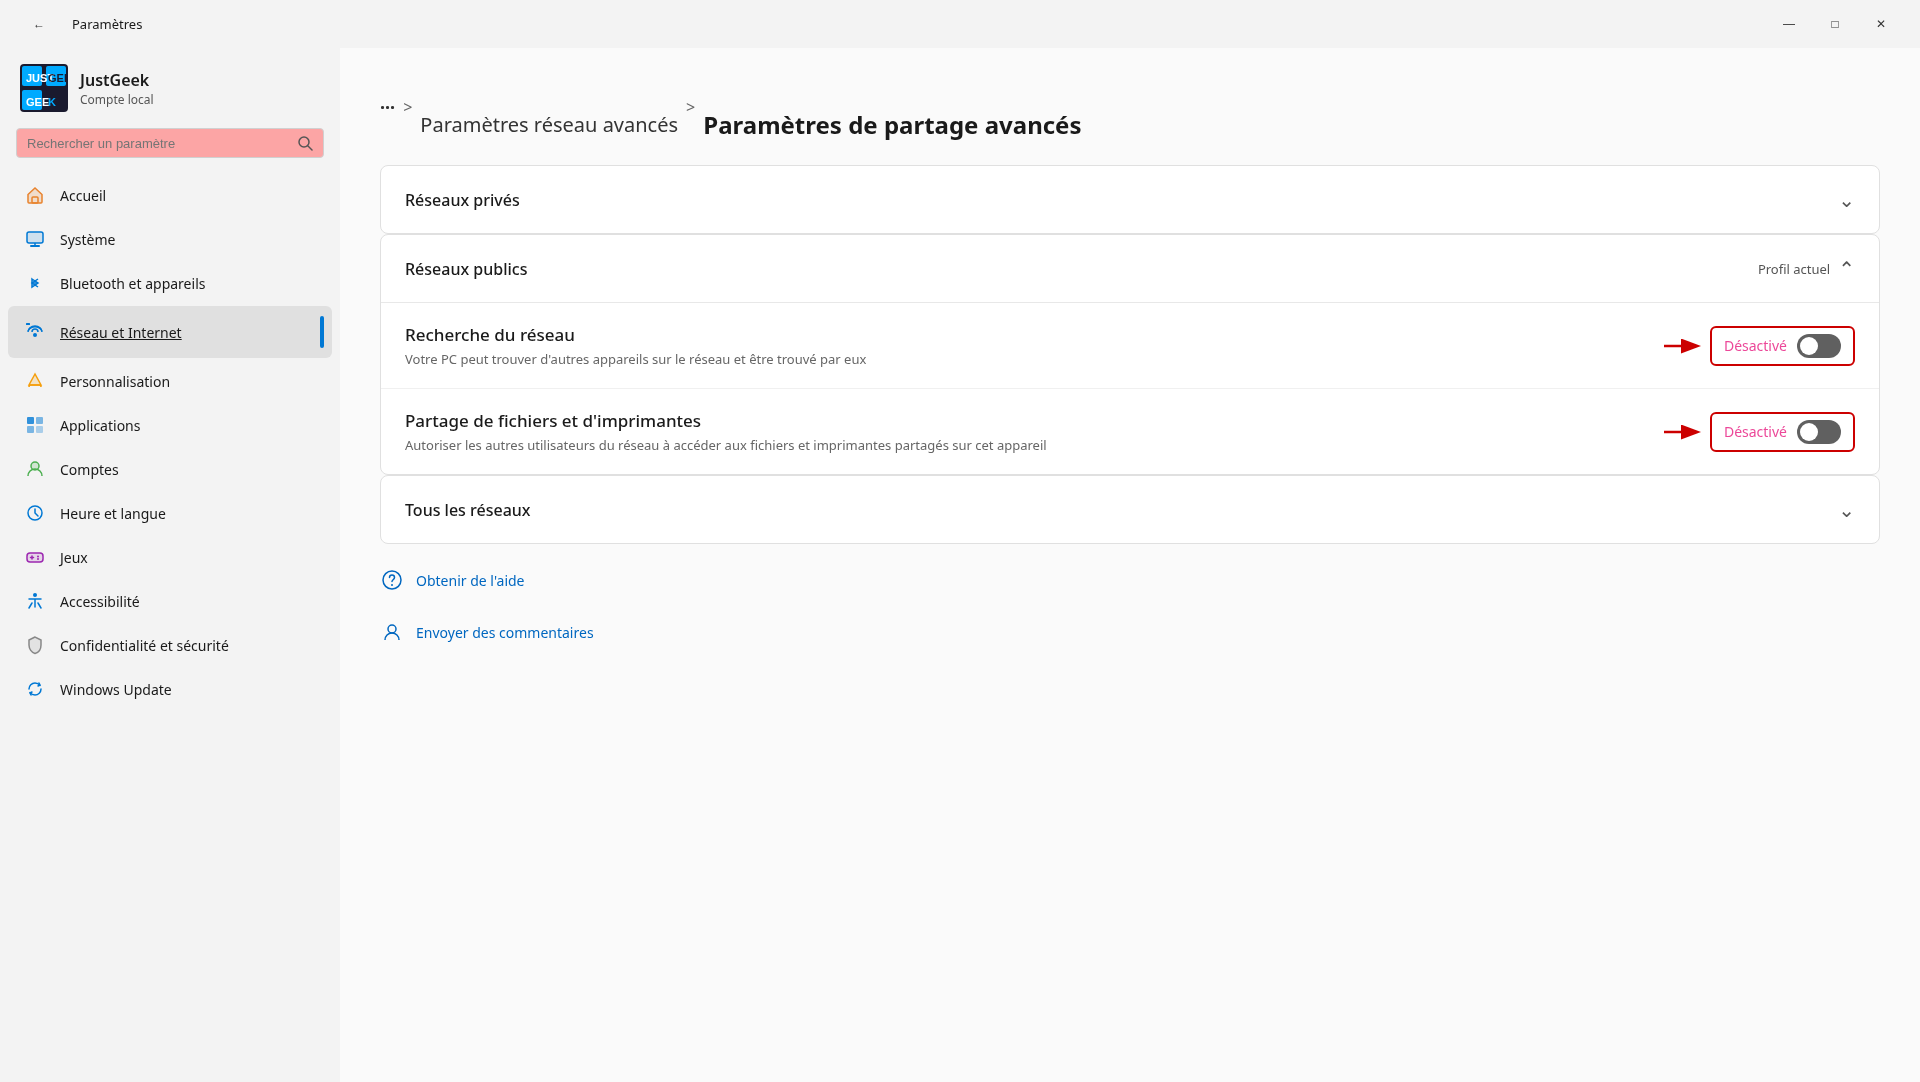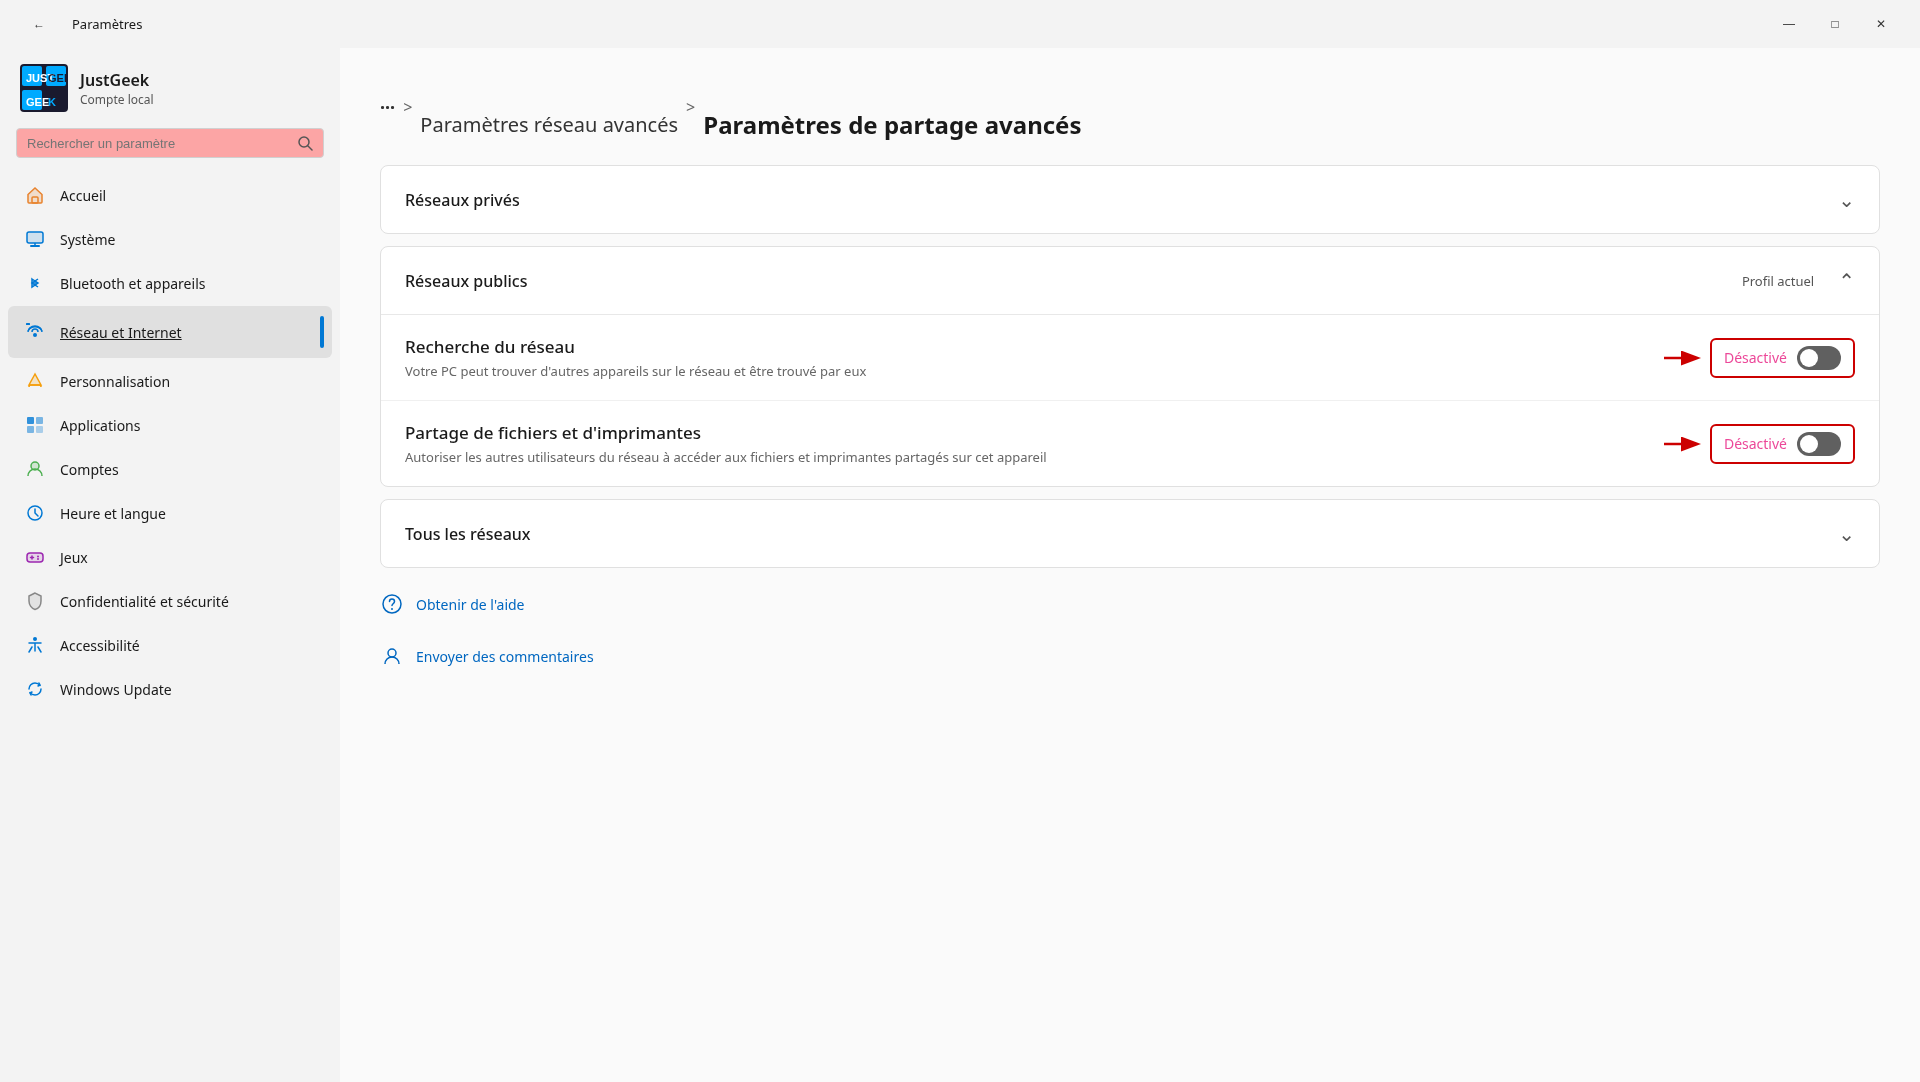--- a/index.html
+++ b/index.html
@@ -149,38 +149,38 @@
     .breadcrumb-dots { font-size: 18px; color: #333; font-weight: bold; }
     .breadcrumb-sep { color: #666; font-size: 16px; }
     .breadcrumb-item { font-size: 20px; color: #333; margin-top: 36px; }
     .breadcrumb-item.current { font-size: 24px; font-weight: 700; color: #1a1a1a; }
 
     
     .section-card {
       background: white;
       border-radius: 8px;
       border: 1px solid #e0e0e0;
-      margin-bottom: 12px;
+      margin-bottom: 0;
       overflow: hidden;
     }
 
     .section-header {
       display: flex;
       align-items: center;
       justify-content: space-between;
       padding: 20px 24px;
       cursor: pointer;
     }
     .section-title { font-size: 16px; font-weight: 500; color: #1a1a1a; }
     .section-badge {
       font-size: 13px;
       color: #555;
       display: flex;
       align-items: center;
-      gap: 24px;
+      gap: 8px;
     }
 
     .section-divider { border: none; border-top: 1px solid #e8e8e8; }
 
     
     .setting-row {
       display: flex;
       align-items: center;
       justify-content: space-between;
       padding: 20px 24px;
@@ -406,34 +406,34 @@
             <circle cx="13" cy="9.5" r="1" fill="#9c27b0"></circle>
             <circle cx="13" cy="12" r="1" fill="#9c27b0"></circle>
           </svg>
         </div>
         <span>Jeux</span>
       </div>
 
       <div class="nav-item">
         <div class="nav-icon">
           <svg width="20" height="20" viewBox="0 0 20 20" fill="none">
-            <path d="M10 2L4 5v5c0 3.9 2.6 7.5 6 8.5C14 17.5 16 14 16 10V5l-6-3z" stroke="#888" stroke-width="1.5" fill="#888" fill-opacity="0.15"></path>
-          </svg>
-        </div>
-        <span>Confidentialité et sécurité</span>
-      </div>
-
-      <div class="nav-item">
-        <div class="nav-icon">
-          <svg width="20" height="20" viewBox="0 0 20 20" fill="none">
             <circle cx="10" cy="4" r="2" fill="#0078d4"></circle>
             <path d="M4 8h12M10 8v8M7 12l-3 5M13 12l3 5" stroke="#0078d4" stroke-width="1.5" stroke-linecap="round"></path>
           </svg>
         </div>
         <span>Accessibilité</span>
+      </div>
+
+      <div class="nav-item">
+        <div class="nav-icon">
+          <svg width="20" height="20" viewBox="0 0 20 20" fill="none">
+            <path d="M10 2L4 5v5c0 3.9 2.6 7.5 6 8.5C14 17.5 16 14 16 10V5l-6-3z" stroke="#888" stroke-width="1.5" fill="#888" fill-opacity="0.15"></path>
+          </svg>
+        </div>
+        <span>Confidentialité et sécurité</span>
       </div>
 
       <div class="nav-item">
         <div class="nav-icon">
           <svg width="20" height="20" viewBox="0 0 20 20" fill="none">
             <path d="M4 10c0-3.3 2.7-6 6-6 2 0 3.8.9 5 2.4" stroke="#0078d4" stroke-width="1.5" stroke-linecap="round"></path>
             <path d="M16 10c0 3.3-2.7 6-6 6-2 0-3.8-.9-5-2.4" stroke="#0078d4" stroke-width="1.5" stroke-linecap="round"></path>
             <path d="M14 4l1 2-2 1" stroke="#0078d4" stroke-width="1.5" stroke-linecap="round" stroke-linejoin="round"></path>
             <path d="M6 16l-1-2 2-1" stroke="#0078d4" stroke-width="1.5" stroke-linecap="round" stroke-linejoin="round"></path>
           </svg>

